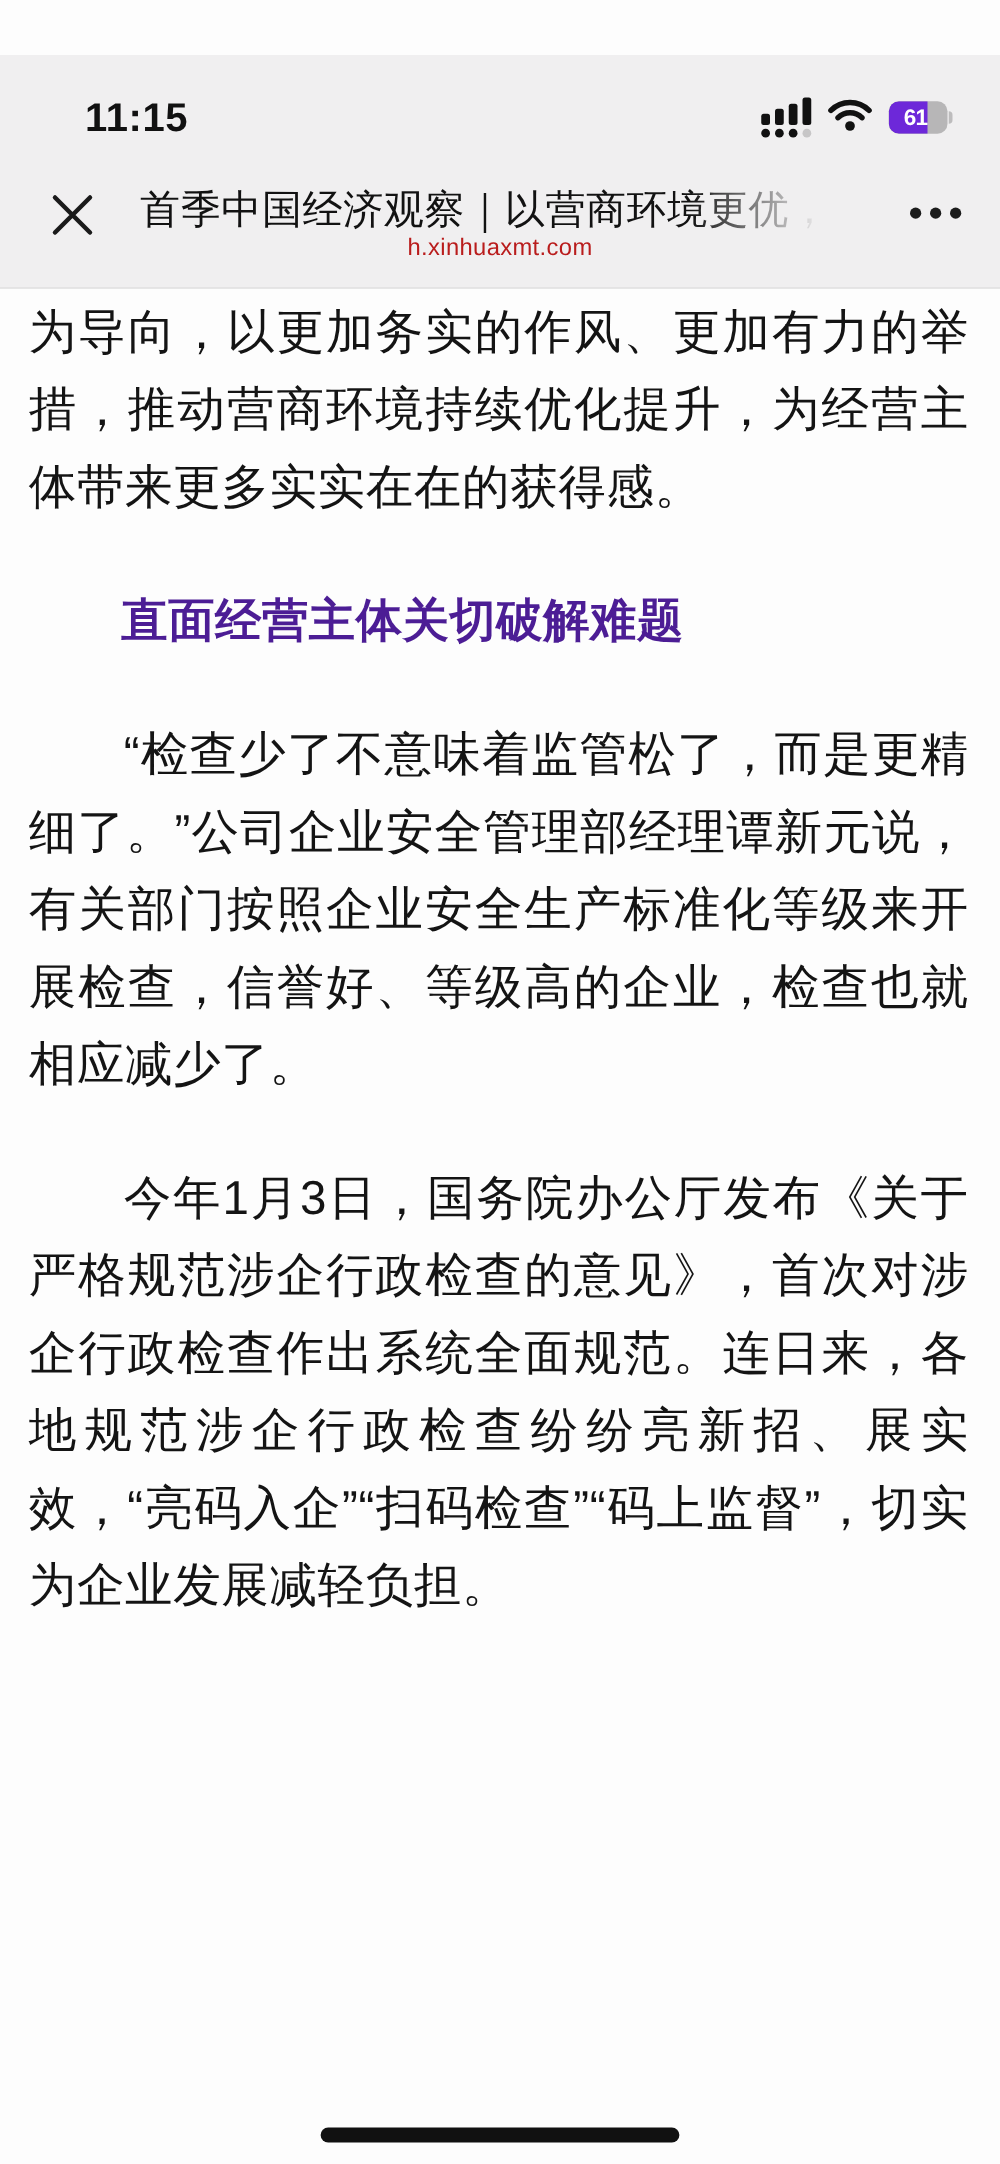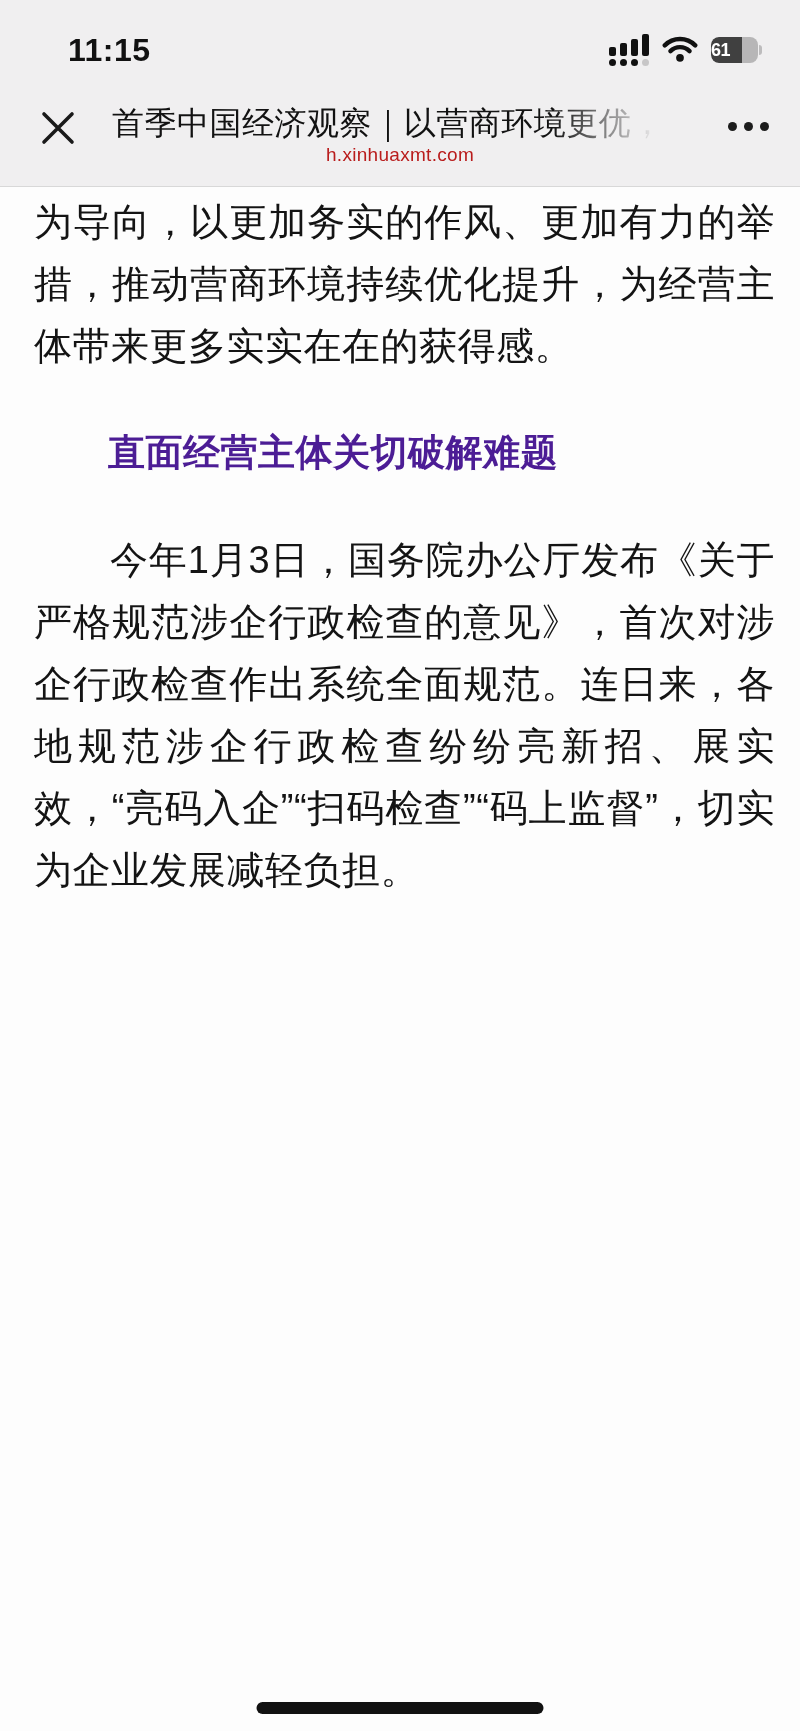--- a/index.html
+++ b/index.html
@@ -13,21 +13,21 @@
     -webkit-font-smoothing:antialiased;
   }
   
   .top-chrome{
     background:#f0eff0;
     border-bottom:1px solid #d8d8d8;
   }
   .status-bar{
     height:90px;
     display:flex;align-items:center;justify-content:space-between;
-    padding:10px 38px 0 68px;box-sizing:border-box;
+    padding:10px 38px 0 68px;box-sizing:border-box;margin-top:44px;
   }
   .status-time{
     font-size:32px;font-weight:700;letter-spacing:.5px;color:#111;
   }
   .status-icons{display:flex;align-items:center;gap:13px;}
   
   .cellular{display:flex;flex-direction:column;align-items:flex-start;gap:3px;}
   .cellular .bars{display:flex;align-items:flex-end;gap:4px;height:22px;}
   .cellular .bar{width:7px;background:#111;border-radius:2px;}
   .cellular .b1{height:9px;}
@@ -38,22 +38,22 @@
   .cellular .dot{width:7px;height:7px;border-radius:50%;background:#111;}
   .cellular .dot.off{background:#c7c6c7;}
   
   .battery-wrap{display:flex;align-items:center;}
   .battery{
     width:47px;height:26px;border-radius:8px;background:#b7b6b7;
     position:relative;overflow:hidden;
   }
   .battery-fill{
     position:absolute;left:0;top:0;bottom:0;width:66%;
-    background:#404040;border-radius:8px 0 0 8px;
-    display:flex;align-items:center;justify-content:flex-start;
+    background:#6d28d9;border-radius:8px 0 0 8px;
+    display:flex;align-items:center;justify-content:flex-end;
   }
   .battery-num{color:#fff;font-size:18px;font-weight:700;letter-spacing:-.5px;}
   .battery-cap{width:3px;height:10px;background:#bdbcbd;border-radius:0 3px 3px 0;margin-left:1px;}
   
   .browser-header{
     position:relative;height:96px;box-sizing:border-box;
   }
   .close-btn{
     position:absolute;left:36px;top:14px;width:44px;height:50px;
     display:flex;align-items:center;justify-content:center;
@@ -74,21 +74,21 @@
     background:none;border:none;padding:0;cursor:pointer;
   }
   .menu-dot{width:9px;height:9px;border-radius:50%;background:#1c1c1c;}
   .page-url{
     position:absolute;left:0;right:0;top:54px;
     text-align:center;font-size:19px;color:#b91c1c;letter-spacing:.3px;
   }
   
   .content{
     background:#fdfdfd;
-    padding:4px 25px 0 34px;
+    padding:4px 25px 0 23px;
   }
   .content p{
     margin:0 0 45px 0;
     font-size:38px;line-height:62px;color:#141414;
     text-align:justify;text-justify:inter-ideograph;
     letter-spacing:.5px;
     text-indent:2em;
   }
   .content p.no-indent{text-indent:0;}
   .content h2{
@@ -161,16 +161,17 @@
       </span>
     </button>
     <div class="page-url">h.xinhuaxmt.com</div>
   </div>
 
 </div>
 
 <div class="content">
   <p class="no-indent">为导向，以更加务实的作风、更加有力的举措，推动营商环境持续优化提升，为经营主体带来更多实实在在的获得感。</p>
   <h2>直面经营主体关切破解难题</h2>
+  <p>“检查少了不意味着监管松了，而是更精细了。”公司企业安全管理部经理谭新元说，有关部门按照企业安全生产标准化等级来开展检查，信誉好、等级高的企业，检查也就相应减少了。</p>
   <p>今年1月3日，国务院办公厅发布《关于严格规范涉企行政检查的意见》，首次对涉企行政检查作出系统全面规范。连日来，各地规范涉企行政检查纷纷亮新招、展实效，“亮码入企”“扫码检查”“码上监督”，切实为企业发展减轻负担。</p>
 </div>
 
 <div class="home-indicator"></div>
 
 </body></html>

